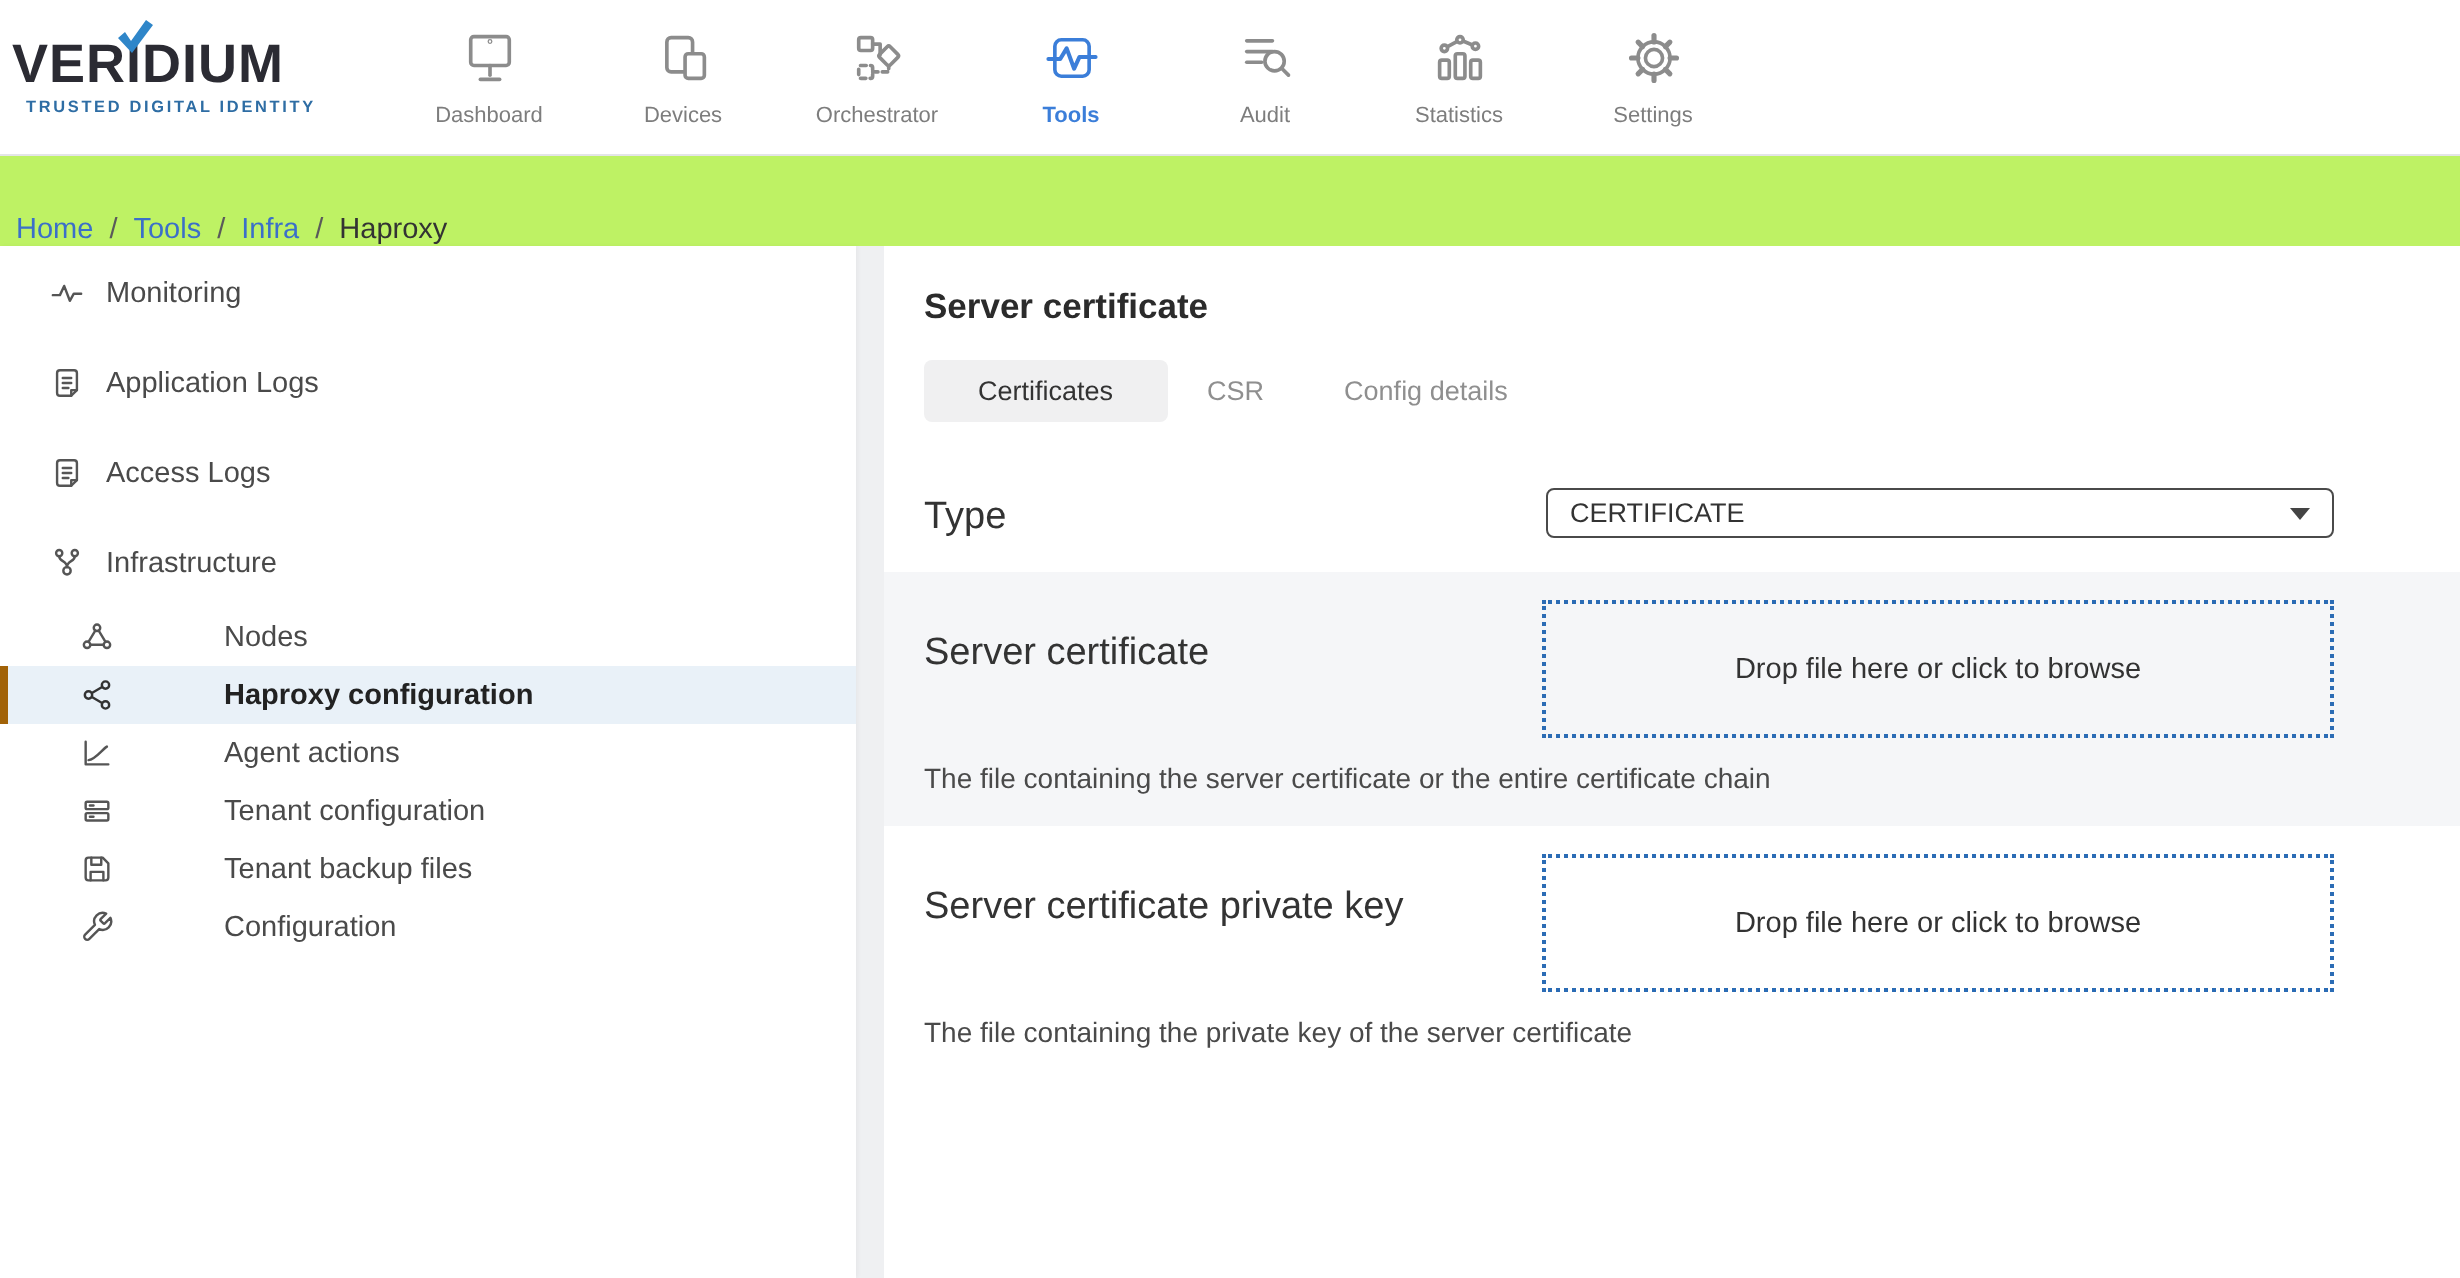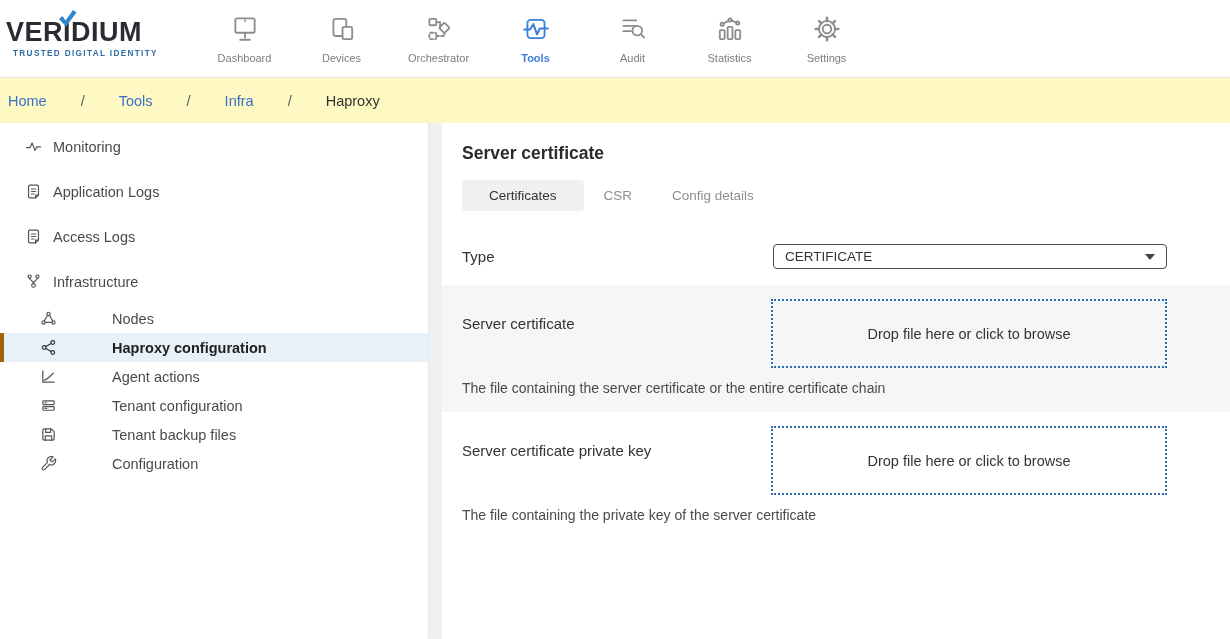--- a/index.html
+++ b/index.html
@@ -14,22 +14,22 @@
   .logo-check { position:absolute; left:-5px; top:-9px; width:19px; height:17px; }
   .logo-tagline { font-size:8.2px; font-weight:700; color:#2e6da4; letter-spacing:1.35px; margin:3px 0 0 7px; white-space:nowrap; }
   .nav { display:flex; margin-left:24px; }
   .nav-item { width:97px; display:flex; flex-direction:column; align-items:center; cursor:pointer;text-align:right; }
   .nav-item svg { width:30px; height:30px; stroke:#8c8c8c; fill:none; stroke-width:1.7; stroke-linecap:round; stroke-linejoin:round; }
   .nav-label { margin-top:8px; font-size:11px; color:#7d7d7d; }
   .nav-item.active svg { stroke:#3b7ed9; }
   .nav-item.active .nav-label { color:#3b7ed9; font-weight:700; }
 
   
-  .breadcrumb { height:46px; background:#fef9c3; display:flex; align-items:center; padding-left:8px;
-                font-size:14.5px; border-top:1px solid #e4e5e7;gap:26px; }
+  .breadcrumb { height:46px; background:#bef264; display:flex; align-items:flex-end; padding-left:8px;
+                font-size:14.5px; border-top:1px solid #e4e5e7; }
   .crumb { color:#3b6fc9; cursor:pointer; }
   .crumb-sep { color:#5a5a5a; margin:0 8px; }
   .crumb-current { color:#333; }
 
   
   .content { display:flex; gap:14px; height:516px; }
   .sidebar { width:428px; background:#ffffff; flex:none; padding-top:1px; box-shadow:1px 0 2px rgba(0,0,0,.04); }
   .main { flex:1; background:#ffffff; }
 
   
@@ -44,21 +44,21 @@
   .main-head { padding:20px 20px 0 20px; }
   .page-title { font-size:17.5px; font-weight:700; color:#2b2b2b; }
   .tabs { display:flex; margin-top:16px; }
   .tab { padding:8px 20px; font-size:13.5px; color:#8f8f8f; cursor:pointer; border-radius:4px; }
   .tab.active { background:#f0f0f1; color:#333; padding:8px 27px; }
 
   .fields { margin-top:17px; }
   .frow { padding:16px 63px 16px 20px; }
   .frow.shaded { background:#f5f6f8; }
   .frow-top { display:flex; justify-content:space-between; align-items:flex-start; }
-  .flabel { font-size:15px; color:#333; padding-top:4px; }
+  .flabel { font-size:19px; color:#333; padding-top:4px; }
   .fdesc { font-size:14px; color:#4a4a4a; margin-top:7px; }
 
   .select { width:394px; height:25px; background:#fff; border:1px solid #4a4a4a; border-radius:4px;
             display:flex; align-items:center; justify-content:space-between; padding:0 11px; cursor:pointer; flex:none;gap:20px; }
   .select-value { font-size:13.5px; color:#333; }
   .caret { width:0; height:0; border-left:5px solid transparent; border-right:5px solid transparent; border-top:6px solid #444; }
 
   .dropzone { width:396px; height:69px; border:2px dotted #2b6cb5; display:flex; align-items:center; justify-content:center;
               font-size:14.5px; color:#333; cursor:pointer; flex:none; margin-top:-2px; }
   .frow .frow-top .flabel.dz-label { padding-top:14px; }

